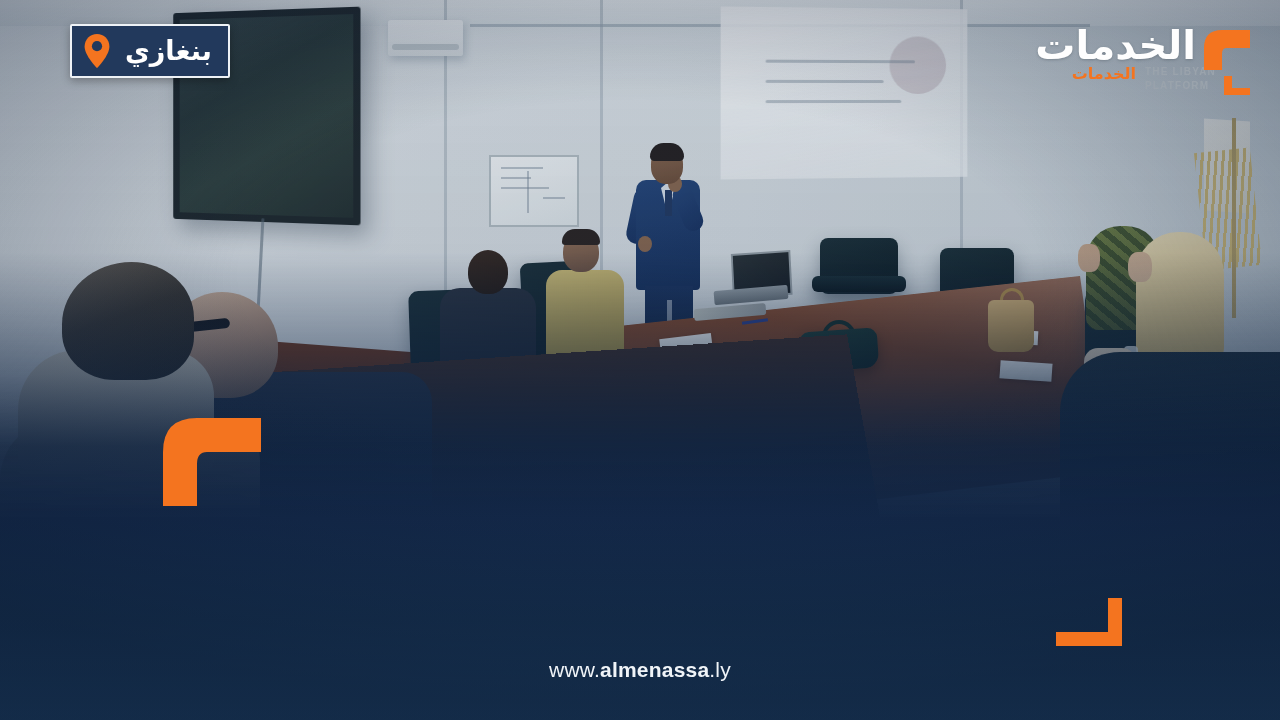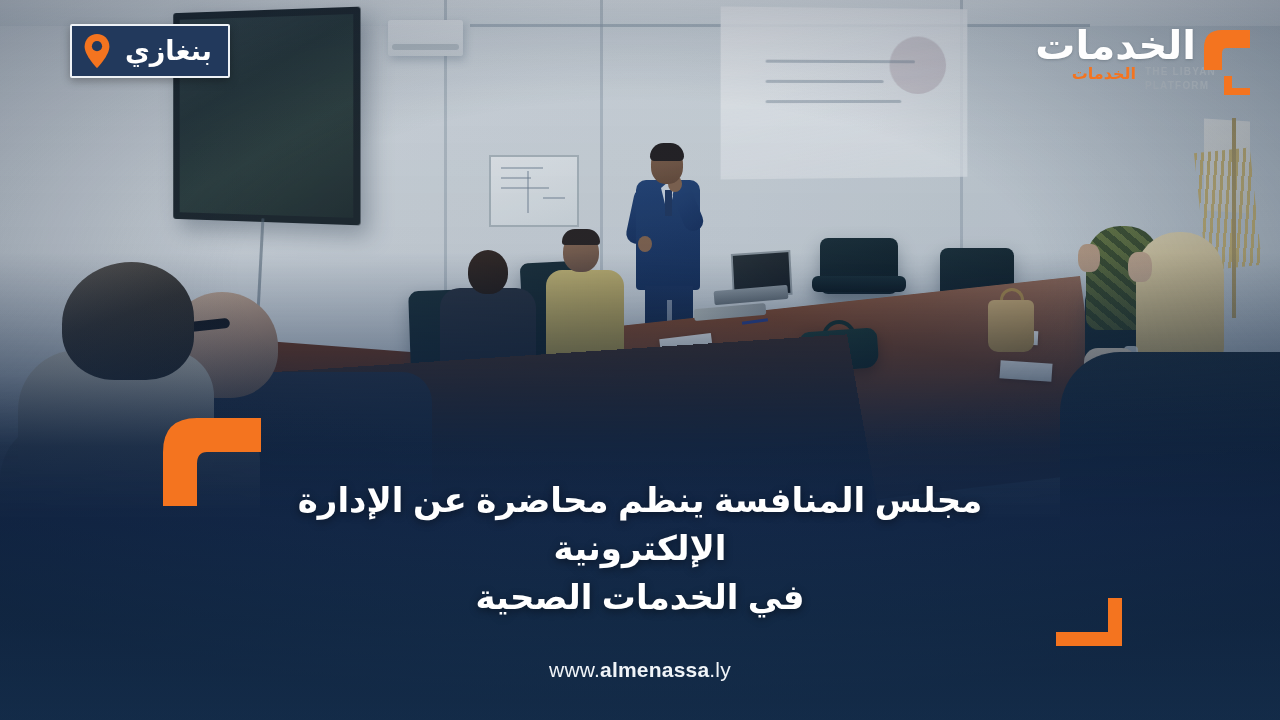--- a/index.html
+++ b/index.html
@@ -472,22 +472,18 @@
     </svg>
   </div>
 
   <svg class="bracket-tl" viewBox="0 0 98 88">
     <path d="M0 88 L0 34 Q0 0 34 0 L98 0 L98 34 L44 34 Q34 34 34 46 L34 88 Z" fill="#f4741f"></path>
   </svg>
   <svg class="bracket-br" viewBox="0 0 70 60">
     <path d="M52 0 L66 0 L66 48 L0 48 L0 34 L52 34 Z" fill="#f4741f"></path>
   </svg>
 
-  <div class="headline">
-    <div class="headline-line">مجلس المنافسة ينظم محاضرة عن الإدارة الإلكترونية</div>
-    <div class="headline-line">في الخدمات الصحية</div>
-  </div>
 
   <div class="footer">
     <div class="footer-url"><span>www.</span><b>almenassa</b><span>.ly</span></div>
   </div>
 
 </div>
 
 </body></html>

